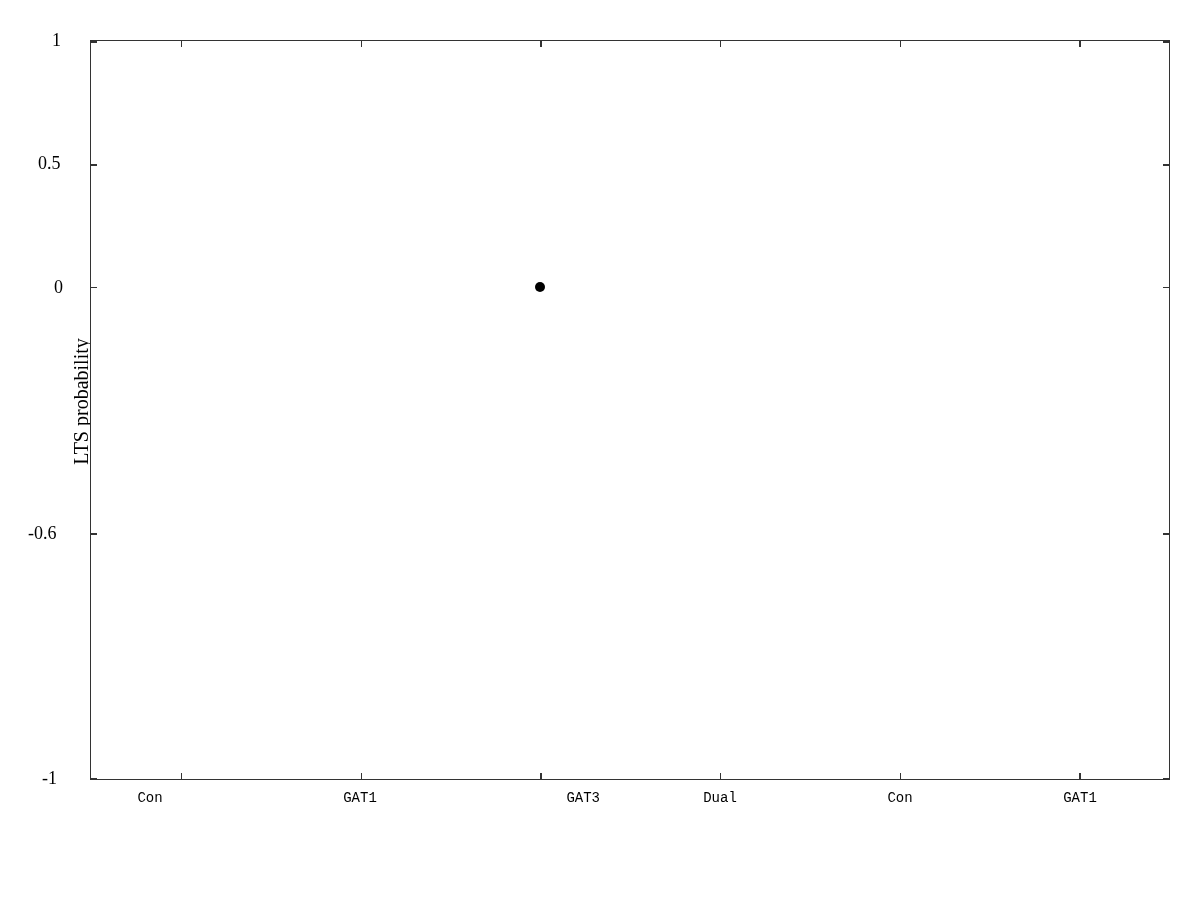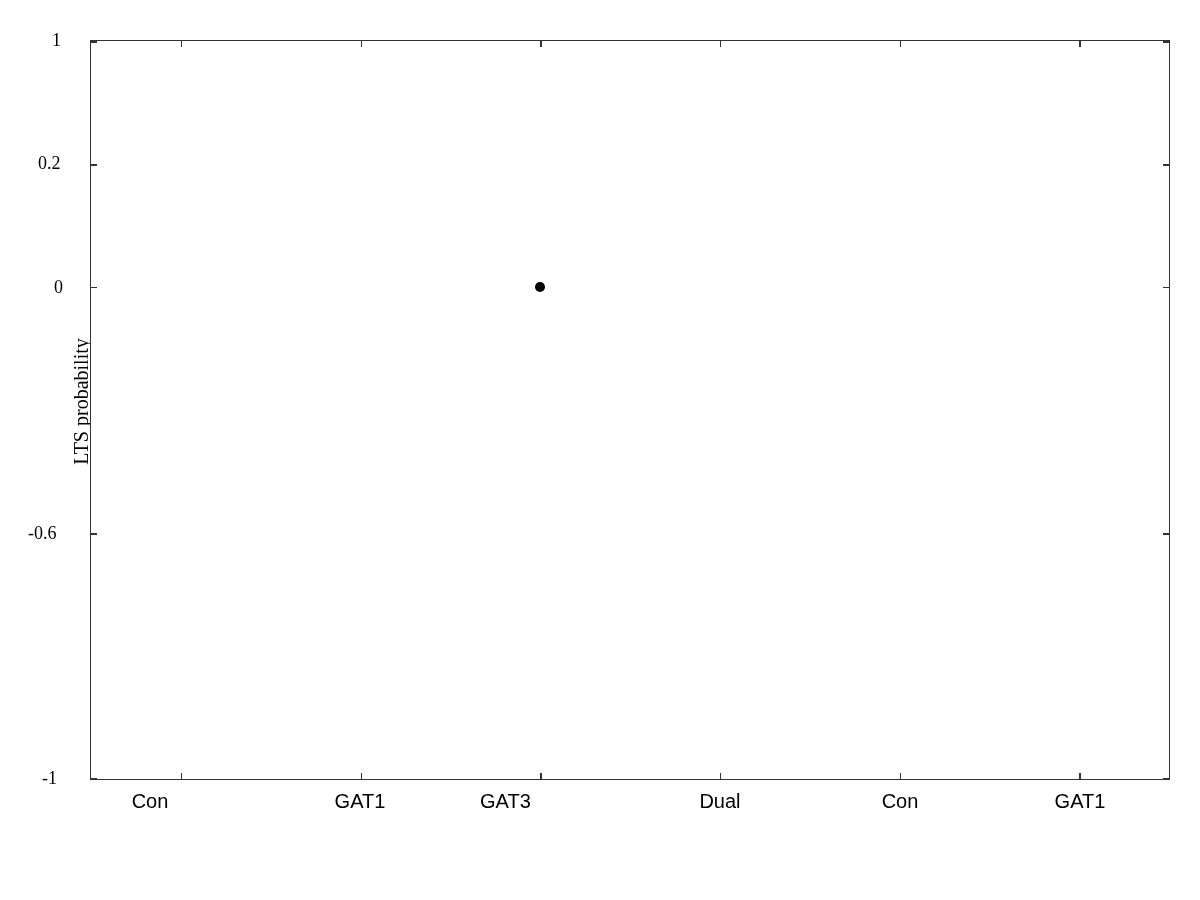--- a/index.html
+++ b/index.html
@@ -58,23 +58,23 @@
     .y-label {
       position: absolute;
       font-size: 18px;
       color: #000;
       font-family: 'Georgia', serif;
       text-align: right;
       white-space: nowrap;
     }
     .x-label {
       position: absolute;
-      font-size: 20px;
+      font-size: 14px;
       color: #000;
-      font-family: Liberation Sans, sans-serif;
+      font-family: Liberation Mono, monospace;
       text-align: center;
       white-space: nowrap;
     }
     .axis-title-y {
       position: absolute;
       font-size: 20px;
       color: #000;
       font-family: 'Georgia', serif;
       transform: rotate(-90deg);
       transform-origin: center center;
@@ -128,33 +128,33 @@
     <div class="x-tick-line-top" style="left: 75%;"></div>
     <div class="x-tick-line-top" style="left: 91.67%;"></div>
 
     <div class="data-point" style="left: 41.67%; top: 33.33%;">
     </div>
 
   </div>
 
   <div class="y-label" style="left: 52px; top: 30px;">1</div>
 
-  <div class="y-label" style="left: 38px; top: 153px;">0.2</div>
+  <div class="y-label" style="left: 38px; top: 153px;">0.5</div>
 
   <div class="y-label" style="left: 54px; top: 277px;">0</div>
 
   <div class="y-label" style="left: 28px; top: 523px;">-0.6</div>
 
   <div class="y-label" style="left: 42px; top: 768px;">-1</div>
 
   <div class="x-label" style="left: 90px; top: 790px; width: 120px; text-align: center;">Con</div>
 
   <div class="x-label" style="left: 300px; top: 790px; width: 120px; text-align: center;">GAT1</div>
 
-  <div class="x-label" style="left: 480px; top: 790px; width: 120px; text-align: left;">GAT3</div>
+  <div class="x-label" style="left: 480px; top: 790px; width: 120px; text-align: right;">GAT3</div>
 
   <div class="x-label" style="left: 660px; top: 790px; width: 120px; text-align: center;">Dual</div>
 
   <div class="x-label" style="left: 840px; top: 790px; width: 120px; text-align: center;">Con</div>
 
   <div class="x-label" style="left: 1020px; top: 790px; width: 120px; text-align: center;">GAT1</div>
 
 </div>
 
 </body></html>

